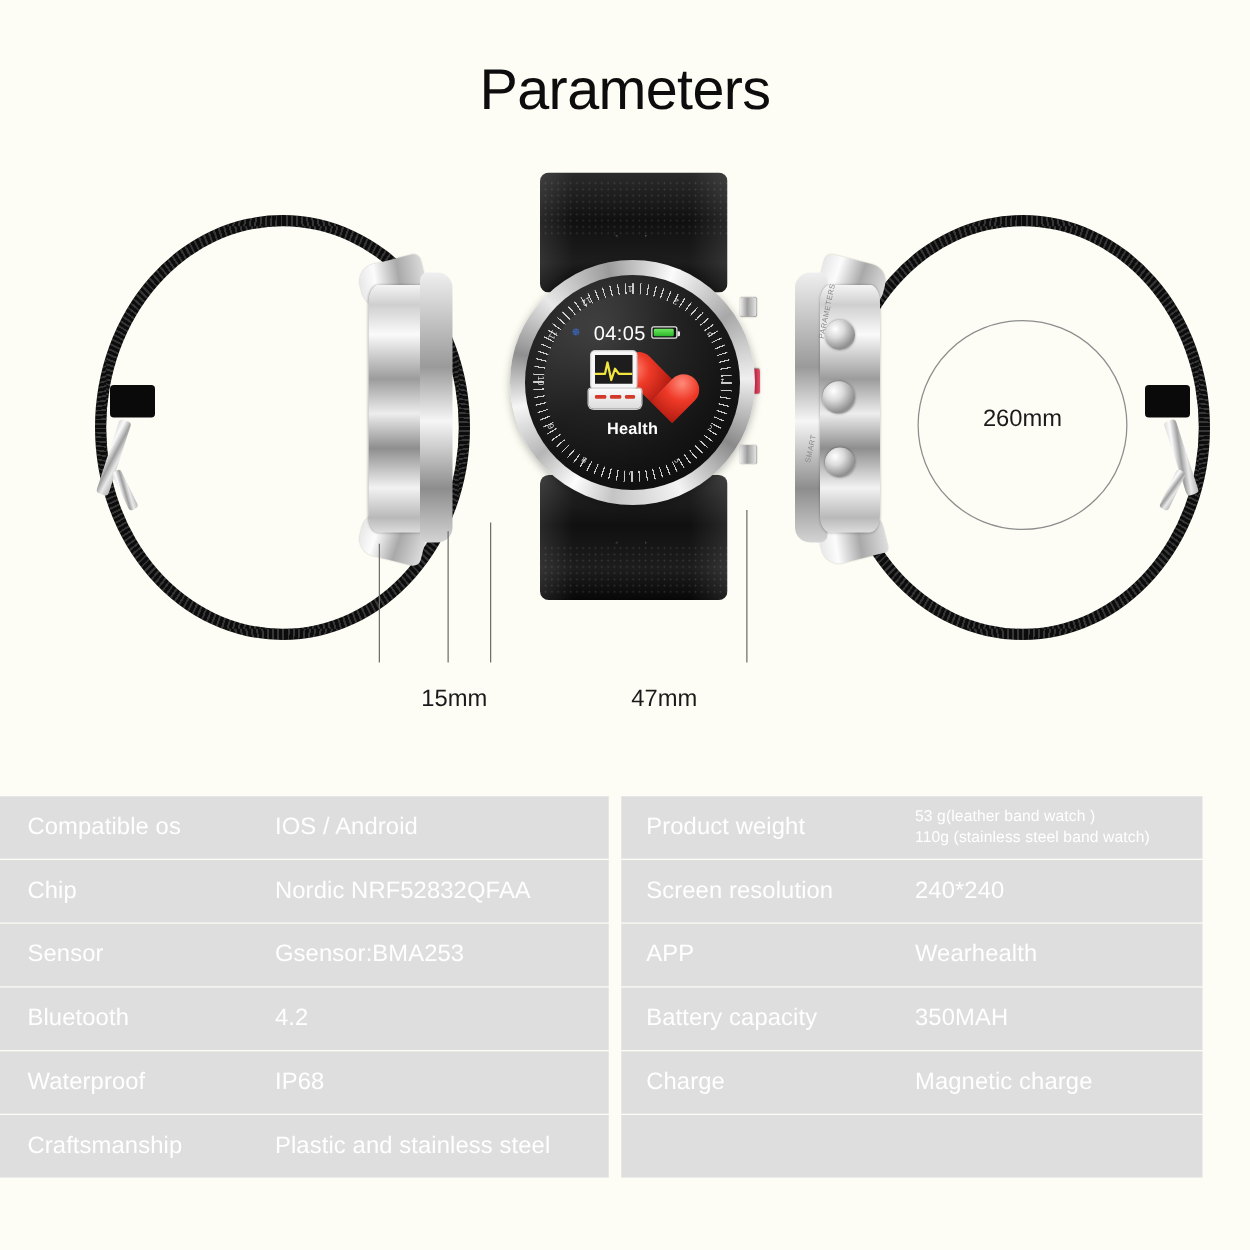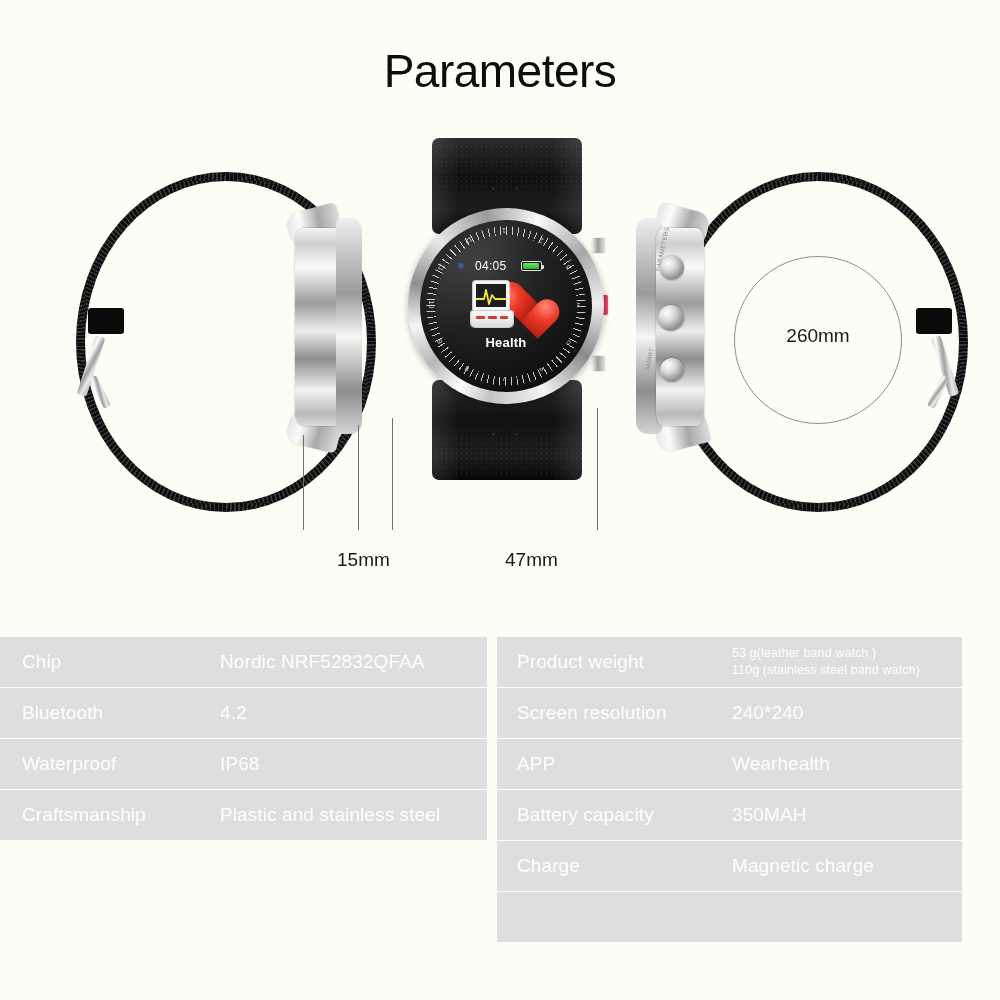--- a/index.html
+++ b/index.html
@@ -188,21 +188,21 @@
       radial-gradient(circle at 32% 22%, #393939 0%, #232323 40%, #141414 72%, #0a0a0a 100%);
     overflow: hidden;
   }
   #bt-dot {
     position: absolute; left: 22px; top: 27px;
     width: 5px; height: 8px;
     color: #3b6fe0; font-size: 9px; line-height: 8px;
   }
   #screen-time {
     position: absolute; left: 40px; top: 24px;
-    color: #fff; font-size: 12px; letter-spacing: .3px;
+    color: #fff; font-size: 16px; letter-spacing: .3px;
     font-family: "Liberation Sans", sans-serif;
   }
   #battery {
     position: absolute; left: 86px; top: 26px;
     width: 21px; height: 10px;
     border: 1px solid #e7e7e7; border-radius: 2px;
     background: #111;
   }
   #battery::after {
     content: "";
@@ -442,22 +442,30 @@
   <div class="leader" style="left:392px; top:418px; height:112px;"></div>
   <div class="leader" style="left:597px; top:408px; height:122px;"></div>
 
   <div class="dim-label" style="left:301px; top:549px;">15mm</div>
   <div class="dim-label" style="left:469px; top:549px;">47mm</div>
 </div>
 
 <div id="spec-tables">
   <div class="spec-col" id="spec-col-left">
       <div class="spec-row">
+        <span class="spec-label">Compatible os</span>
+        <span class="spec-value">IOS / Android</span>
+      </div>
+      <div class="spec-row">
         <span class="spec-label">Chip</span>
         <span class="spec-value">Nordic NRF52832QFAA</span>
+      </div>
+      <div class="spec-row">
+        <span class="spec-label">Sensor</span>
+        <span class="spec-value">Gsensor:BMA253</span>
       </div>
       <div class="spec-row">
         <span class="spec-label">Bluetooth</span>
         <span class="spec-value">4.2</span>
       </div>
       <div class="spec-row">
         <span class="spec-label">Waterproof</span>
         <span class="spec-value">IP68</span>
       </div>
       <div class="spec-row">

